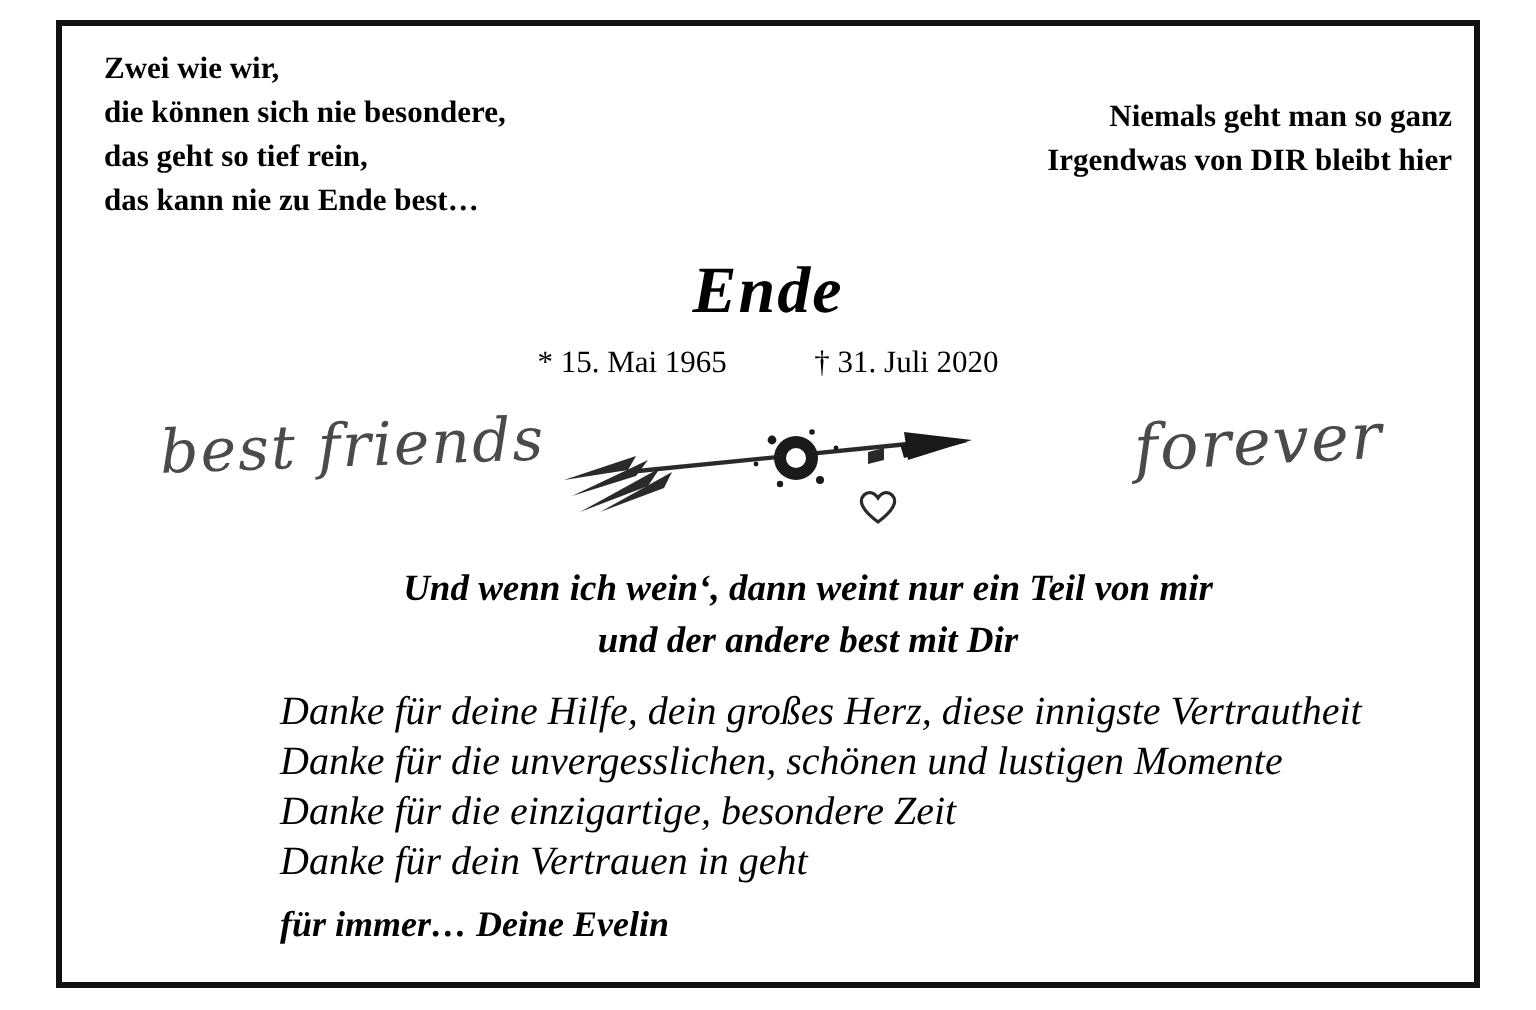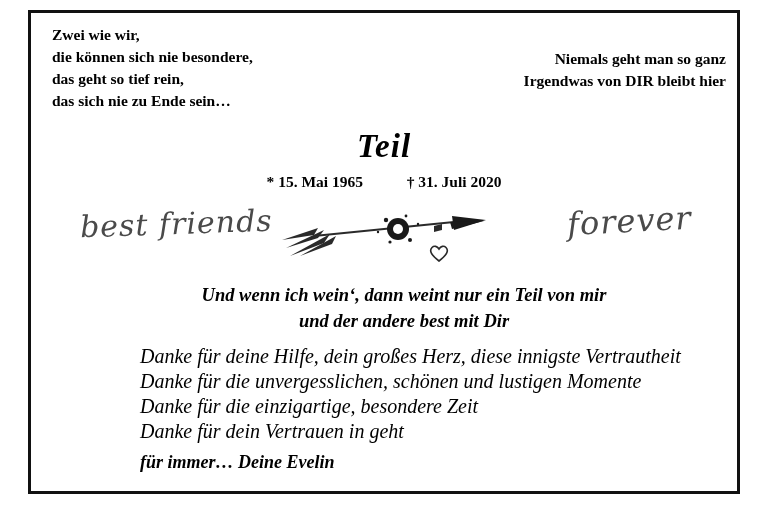--- a/index.html
+++ b/index.html
@@ -76,21 +76,21 @@
     font-size: 33px;
     letter-spacing: 1px;
   }
   .dates {
     position: absolute;
     left: 0;
     right: 0;
     top: 163px;
     text-align: center;
     font-family: "Liberation Serif", serif;
-    font-weight: bold;
+    font-weight: normal;
     font-size: 15.5px;
   }
   .dates .gap {
     display: inline-block;
     width: 36px;
   }
 
   
   .script-left {
     position: absolute;
@@ -174,29 +174,29 @@
 <div class="card">
 
   <div class="border-frame"></div>
 
   <div class="inner">
 
     <div class="verse-left">
       <div>Zwei wie wir,</div>
       <div>die können sich nie besondere,</div>
       <div>das geht so tief rein,</div>
-      <div>das sich nie zu Ende sein…</div>
+      <div>das kann nie zu Ende best…</div>
     </div>
 
     <div class="verse-right">
       <div>Niemals geht man so ganz</div>
       <div>Irgendwas von DIR bleibt hier</div>
     </div>
 
-    <div class="name">Teil</div>
+    <div class="name">Ende</div>
 
     <div class="dates">
       <span>* 15. Mai 1965</span>
       <span class="gap"></span>
       <span>† 31. Juli 2020</span>
     </div>
 
     <div class="script-left">best friends</div>
     <div class="script-right">forever</div>
 

